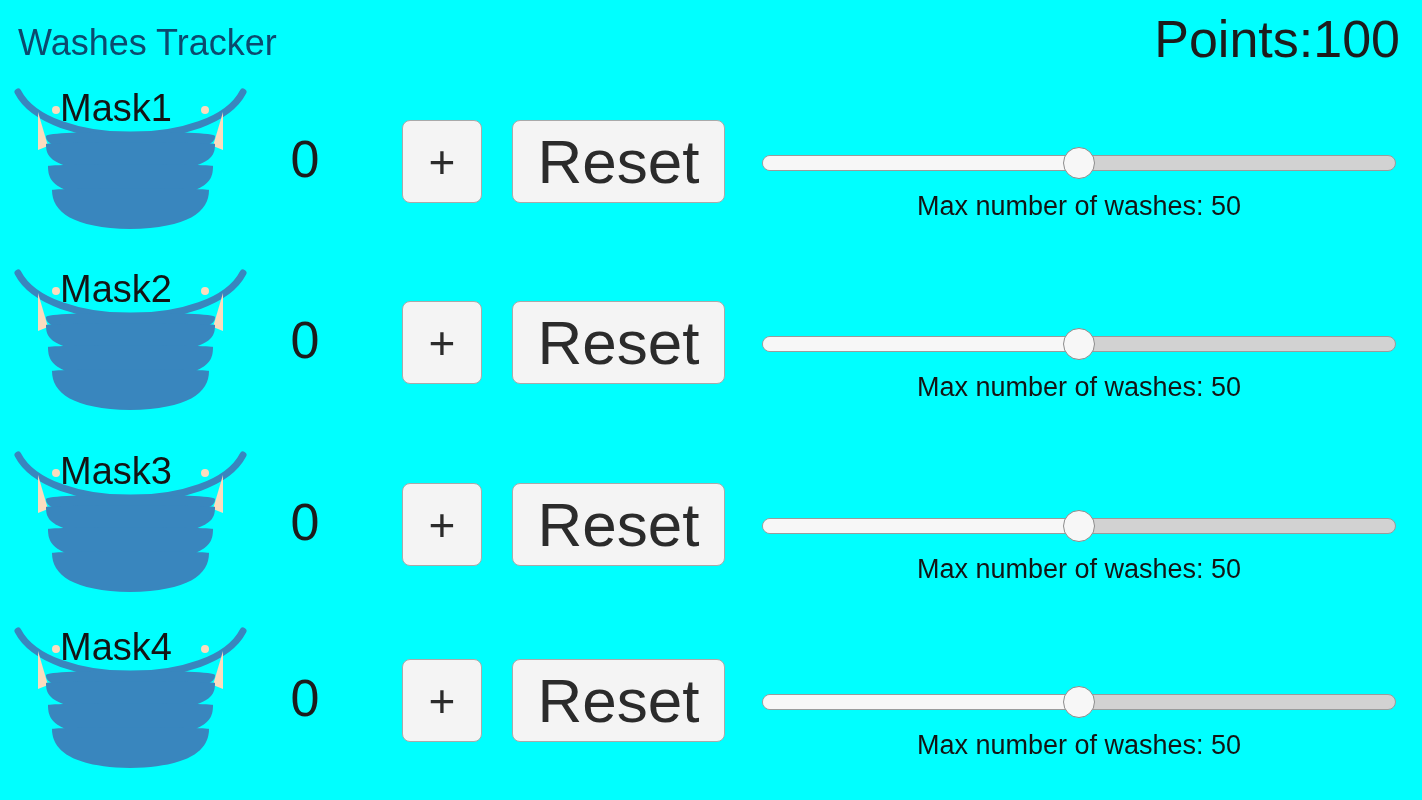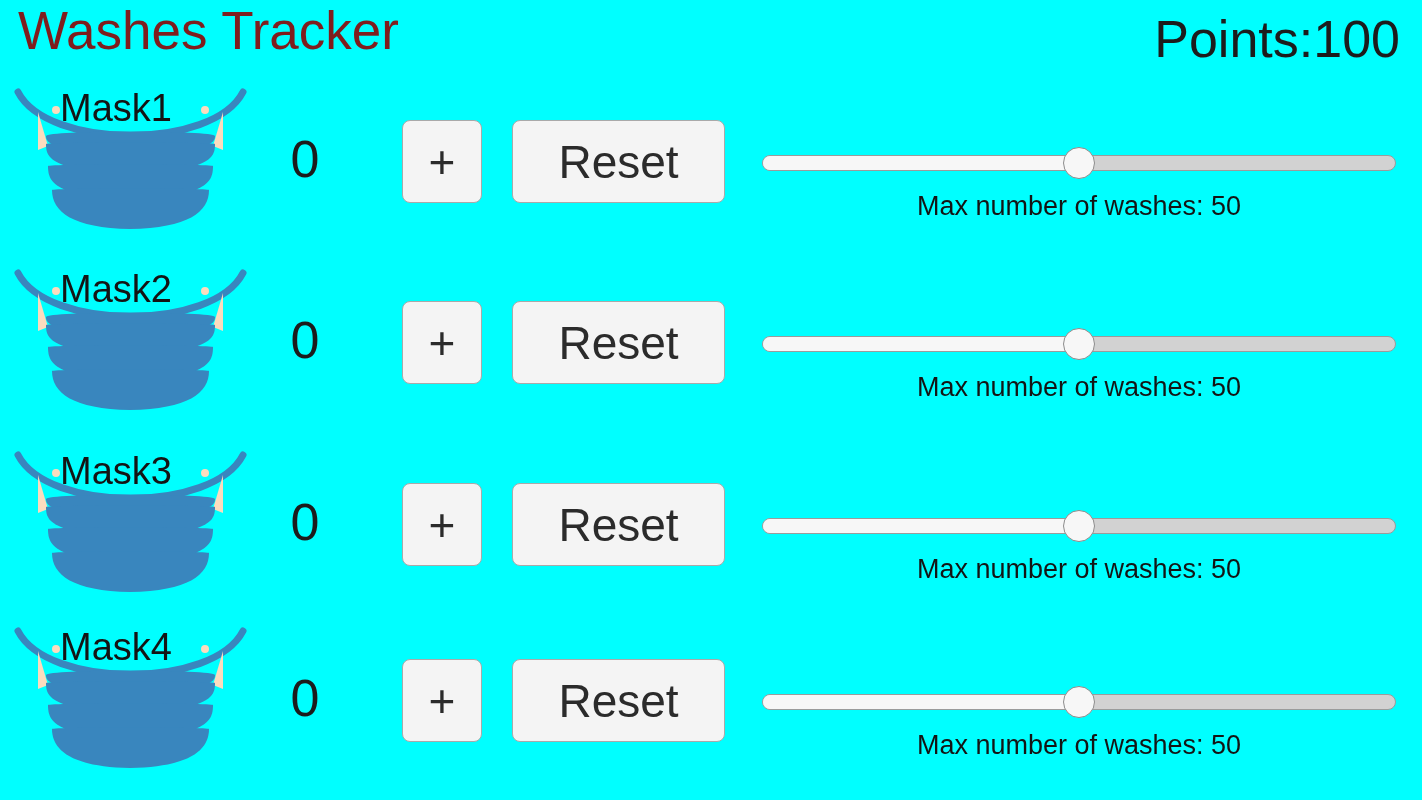--- a/index.html
+++ b/index.html
@@ -21,24 +21,24 @@
   
   .header {
     position: absolute;
     left: 0; top: 0;
     width: 1422px;
     height: 78px;
   }
   .app-title {
     position: absolute;
     left: 18px;
-    top: 0;
-    font-size: 53px;
+    top: 12px;
+    font-size: 36px;
     line-height: 62px;
-    color: #7f1d1d;
+    color: #0c4a6e;
     white-space: nowrap;
   }
   .points {
     position: absolute;
     right: 22px;
     top: 8px;
     font-size: 52px;
     line-height: 62px;
     color: #1c1c1c;
     white-space: nowrap;
@@ -108,21 +108,21 @@
     top: 36px;
     width: 80px;
     height: 83px;
     font-size: 46px;
   }
   .btn-reset {
     left: 512px;
     top: 36px;
     width: 213px;
     height: 83px;
-    font-size: 46px;
+    font-size: 62px;
   }
 
   
   .slider-wrap {
     position: absolute;
     left: 762px;
     top: 60px;
     width: 634px;
     height: 36px;
   }

